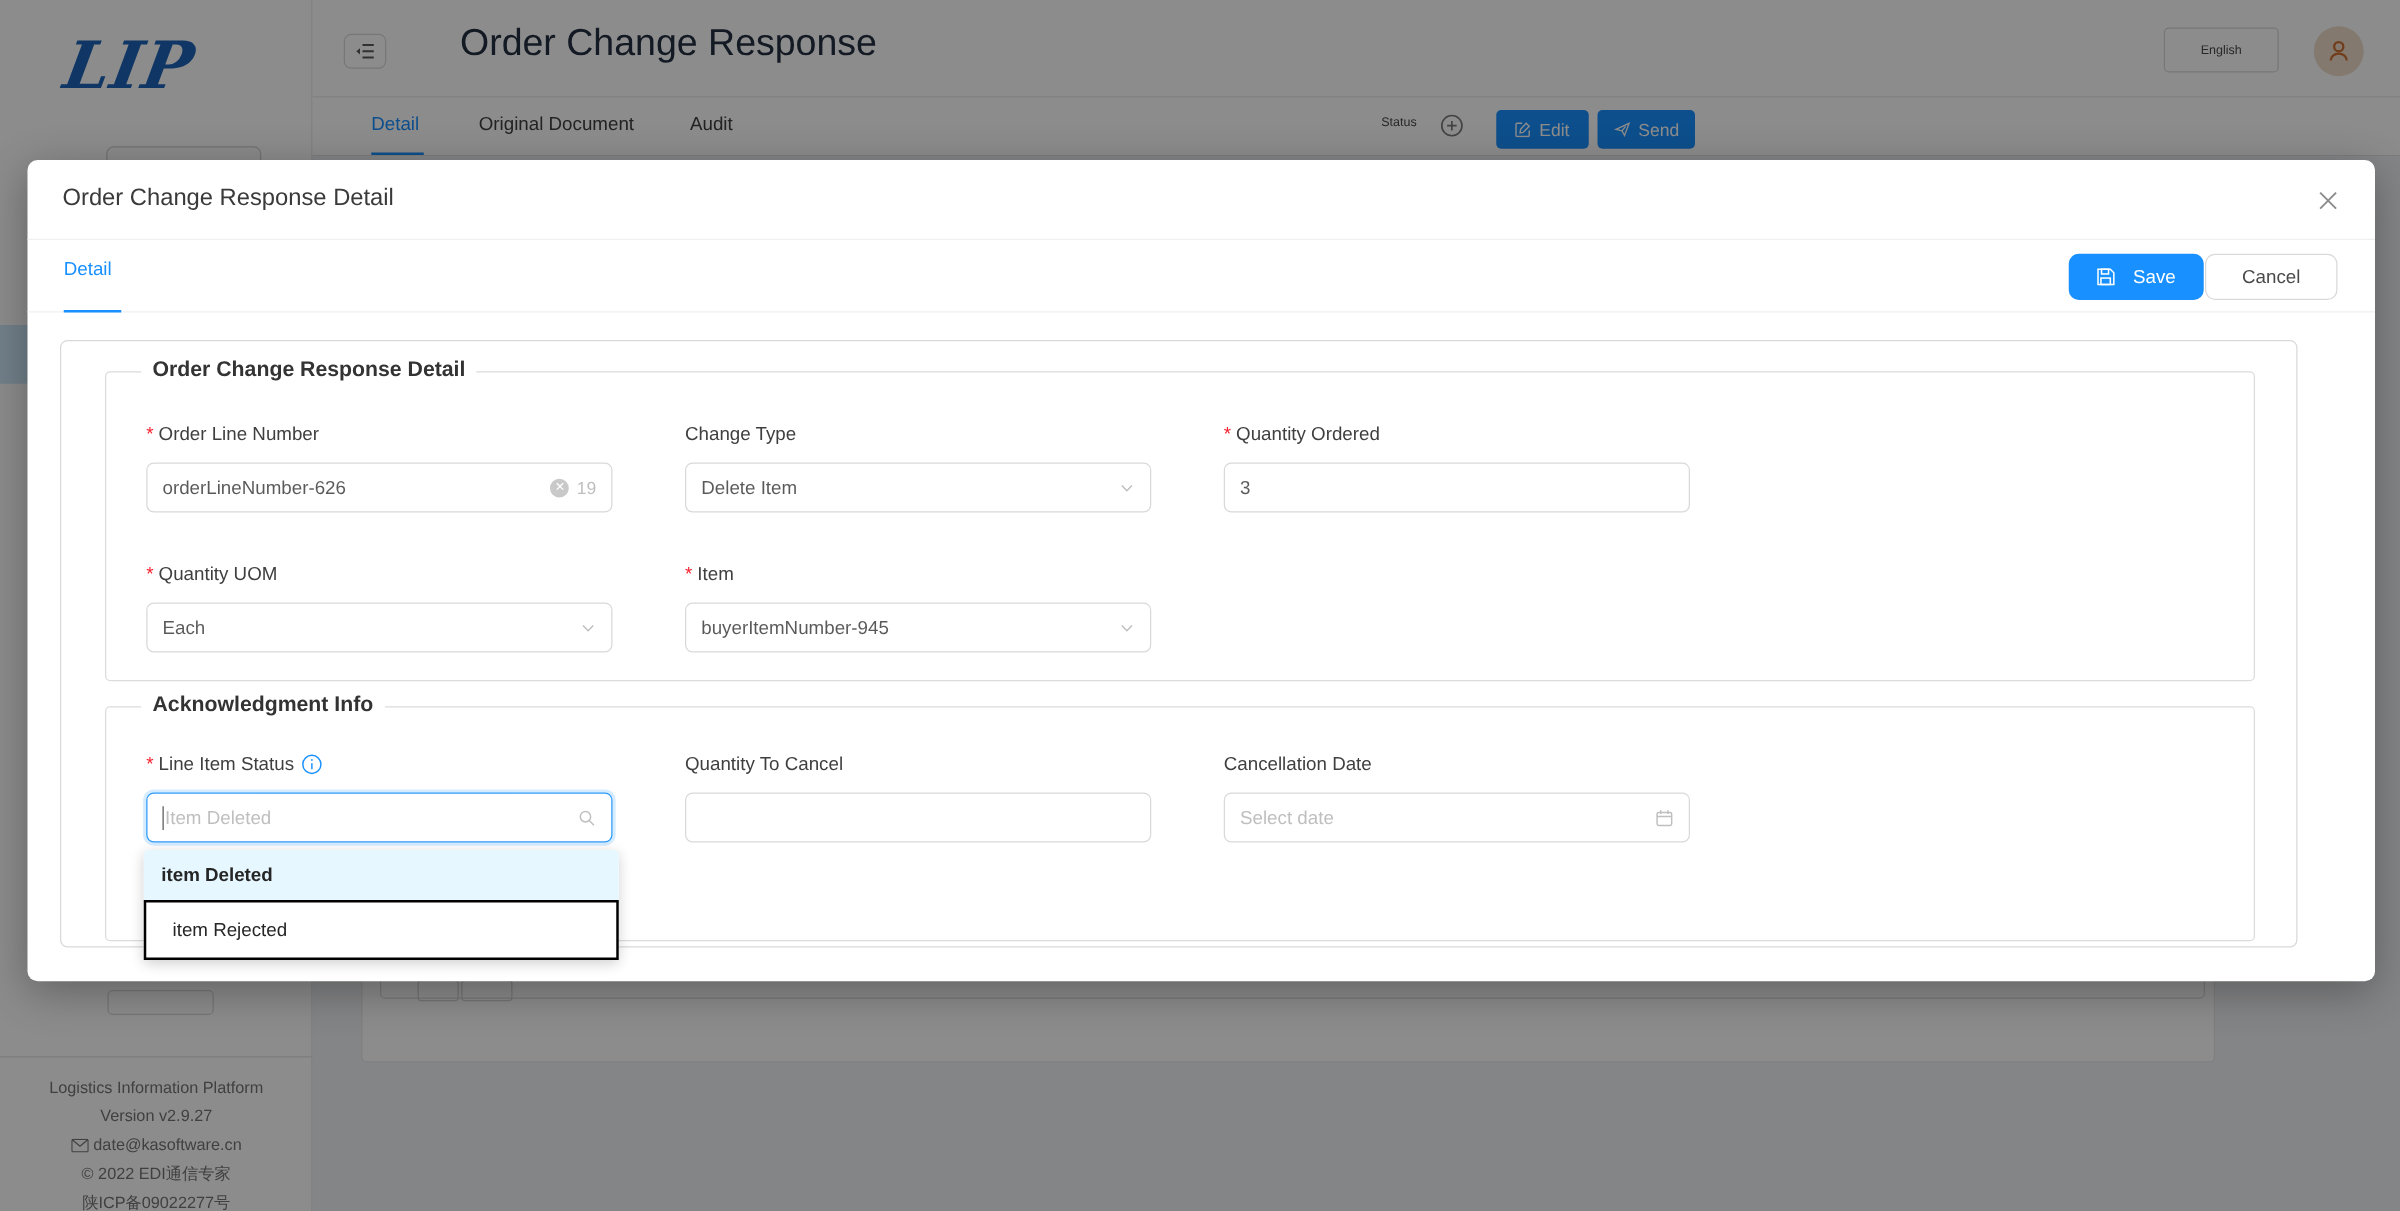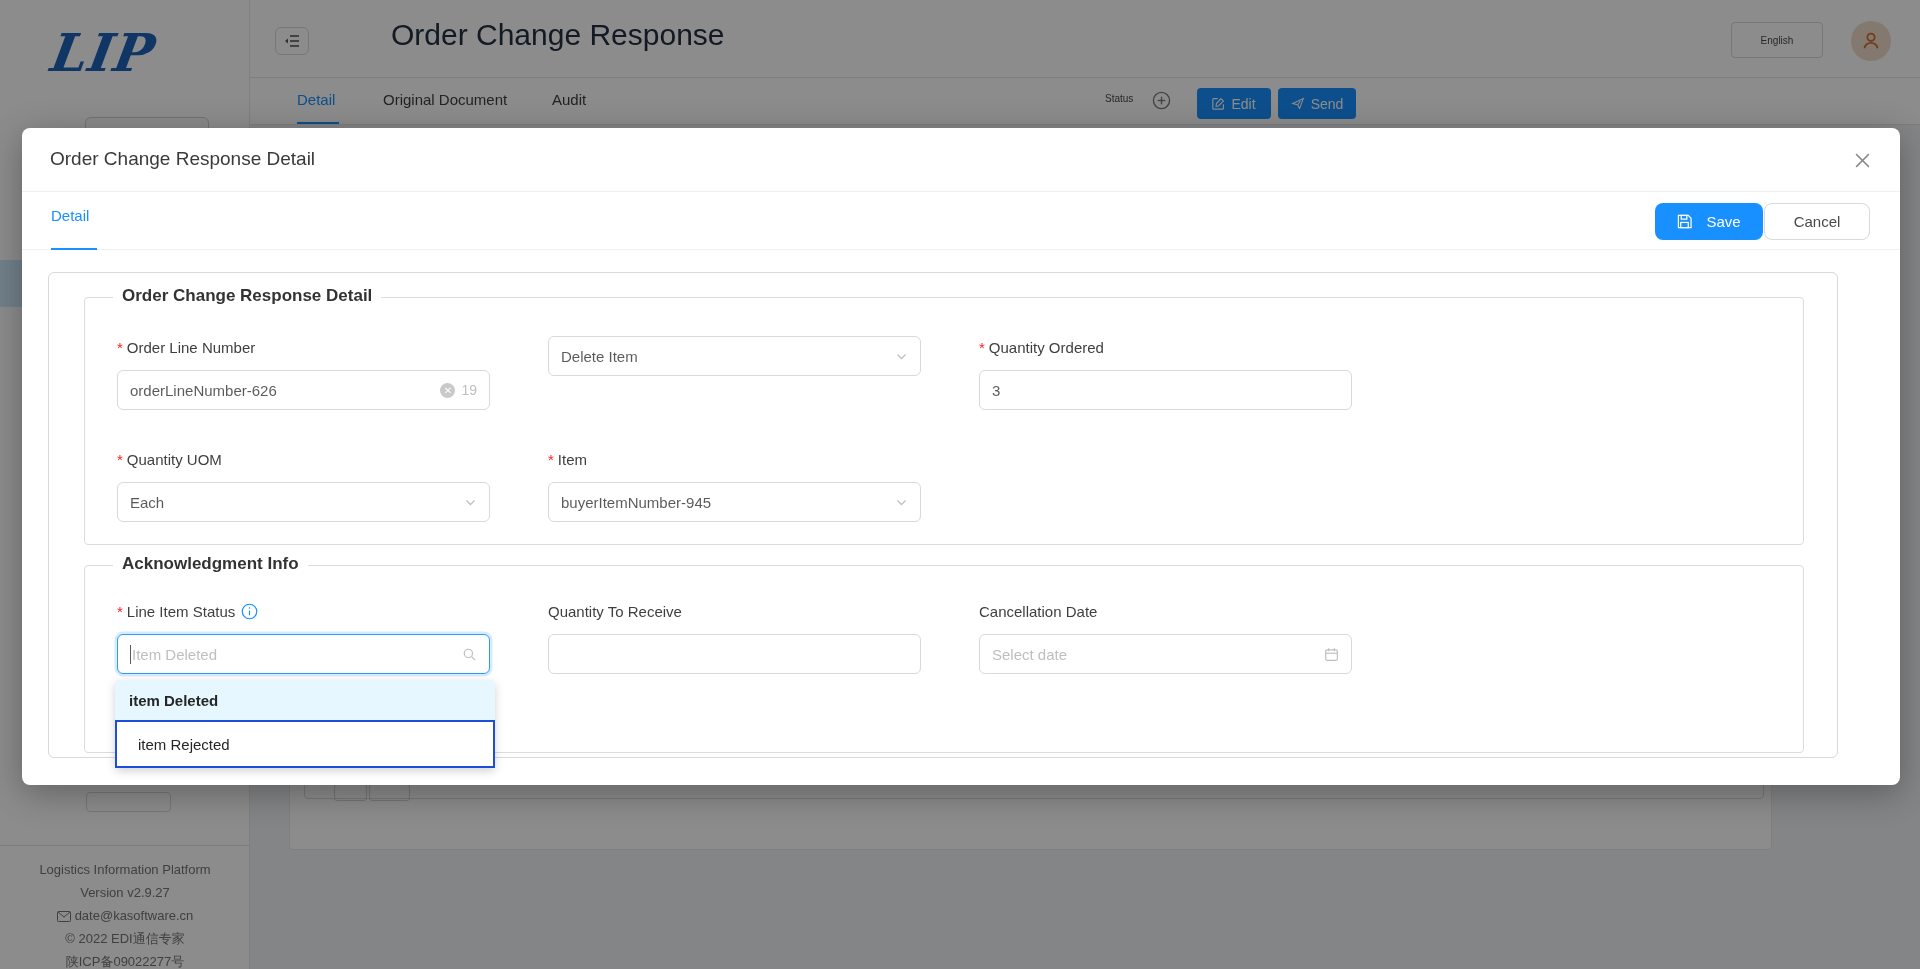--- a/index.html
+++ b/index.html
@@ -18,21 +18,21 @@
   .logo { position:absolute; left:52px; top:22px; font-family:"DejaVu Serif", serif; font-style:italic; font-weight:bold; font-size:52px; letter-spacing:1px; transform:skew(-10deg); }
   .side-search { position:absolute; left:85px; top:117px; width:124px; height:36px; border:1px solid #cfcfcf; border-radius:6px; background:#fcfcfc; }
   .side-active { position:absolute; left:0; top:260px; width:250px; height:47px; background:#cfe9fb; }
   .side-chip { position:absolute; left:86px; top:792px; width:85px; height:20px; border:1px solid #d9d9d9; border-radius:4px; }
   .side-footer { position:absolute; left:0; top:845px; width:250px; border-top:1px solid #e2e2e2; padding-top:12px; text-align:center; color:#757575; font-size:13px; line-height:23px; }
   .side-footer .ln { white-space:nowrap; }
   .mail-ic { display:inline-block; vertical-align:-2px; margin-right:4px; }
 
   .hdr { position:absolute; left:250px; top:0; width:1670px; height:78px; background:#fff; border-bottom:1px solid #e8e8e8; }
   .fold-btn { position:absolute; left:25px; top:27px; width:34px; height:28px; border:1px solid #d9d9d9; border-radius:6px; background:#fff; display:flex; align-items:center; justify-content:center; color:#595959; }
-  .page-title { position:absolute; left:118px; top:18px; font-size:30px; font-weight:500; color:#243042;margin-left:23px; }
+  .page-title { position:absolute; left:118px; top:18px; font-size:30px; font-weight:500; color:#243042; }
   .lang-btn { position:absolute; left:1481px; top:22px; width:92px; height:36px; border:1px solid #d9d9d9; border-radius:4px; background:#fff; font-size:10px; color:#4a4a4a; display:flex; align-items:center; justify-content:center; }
   .avatar { position:absolute; left:1601px; top:21px; width:40px; height:40px; border-radius:50%; background:#eedccb; display:flex; align-items:center; justify-content:center; }
 
   .tabstrip { position:absolute; left:250px; top:78px; width:1670px; height:47px; background:#fff; border-bottom:1px solid #e3e3e3; }
   .ptab { position:absolute; top:13px; font-size:15px; color:#404040; }
   .ptab.active { color:#1890ff; }
   .ptab-ink { position:absolute; top:44px; height:2px; background:#1890ff; }
   .status-lbl { position:absolute; left:855px; top:15px; font-size:10px; color:#4a4a4a; }
   .plus-ic { position:absolute; left:902px; top:13px; color:#7a7a7a; }
   .hbtn { position:absolute; top:10px; height:31px; border:none; border-radius:4px; background:#1890ff; color:#fff; font-size:14px; display:flex; align-items:center; justify-content:center; gap:6px; }
@@ -72,21 +72,21 @@
   .suffix { display:flex; align-items:center; gap:6px; color:#bfbfbf; }
   .count { font-size:14px; color:#bfbfbf; }
   .clear-ic { width:15px; height:15px; border-radius:50%; background:#c9c9c9; color:#fff; font-size:10px; line-height:15px; text-align:center; display:inline-block; }
   .ph { color:#bfbfbf; }
   .focused { border:1px solid #2f9bfa; box-shadow:0 0 0 2.5px rgba(24,144,255,0.18); }
   .caret { display:inline-block; width:1px; height:19px; background:#5a5a5a; margin-right:1px; }
 
   .dropdown { position:absolute; left:-2px; top:80px; width:380px; background:#fff; border-radius:4px; box-shadow:0 3px 10px rgba(0,0,0,0.18); z-index:30; }
   .opt { height:40px; display:flex; align-items:center; padding:0 14px; font-size:15px; color:#262626; background:#fff; }
   .opt.sel { background:#e6f7ff; font-weight:bold; border-radius:4px 4px 0 0; }
-  .opt.red { height:48px; border:2px solid #1d4ed8;padding-left:21px; }
+  .opt.red { height:48px; border:2px solid #000000;padding-left:21px; }
 
   svg { display:block; }
 </style>
 </head>
 <body>
 
 <div id="stage">
 
   <div class="sidebar">
     <div class="logo" style="color:#1d63b8;">LIP</div>
@@ -216,20 +216,23 @@
               </div>
             <div class="finput">
               <span class="grow">orderLineNumber-626</span>
               <span class="suffix">
                 <span class="clear-ic">✕</span>
                 <span class="count">19</span>
               </span>
             </div>
           </div>
           <div class="cell">
+            <div class="flabel">
+                <span>Change Type</span>
+              </div>
             <div class="finput">
               <span class="grow">Delete Item</span>
               <span class="suffix">
                   <svg width="13" height="13" viewBox="0 0 16 16" fill="none" stroke="#bfbfbf" stroke-width="1.5">
                     <polyline points="3,5.5 8,10.5 13,5.5"></polyline>
                   </svg>
                 </span>
             </div>
           </div>
           <div class="cell">
@@ -297,21 +300,21 @@
                   </svg>
                 </span>
             </div>
             <div class="dropdown">
               <div class="opt sel">item Deleted</div>
               <div class="opt red">item Rejected</div>
             </div>
           </div>
           <div class="cell">
             <div class="flabel">
-                <span>Quantity To Receive</span>
+                <span>Quantity To Cancel</span>
               </div>
             <div class="finput">
               <span class="grow"></span>
             </div>
           </div>
           <div class="cell">
             <div class="flabel">
                 <span>Cancellation Date</span>
               </div>
             <div class="finput">

